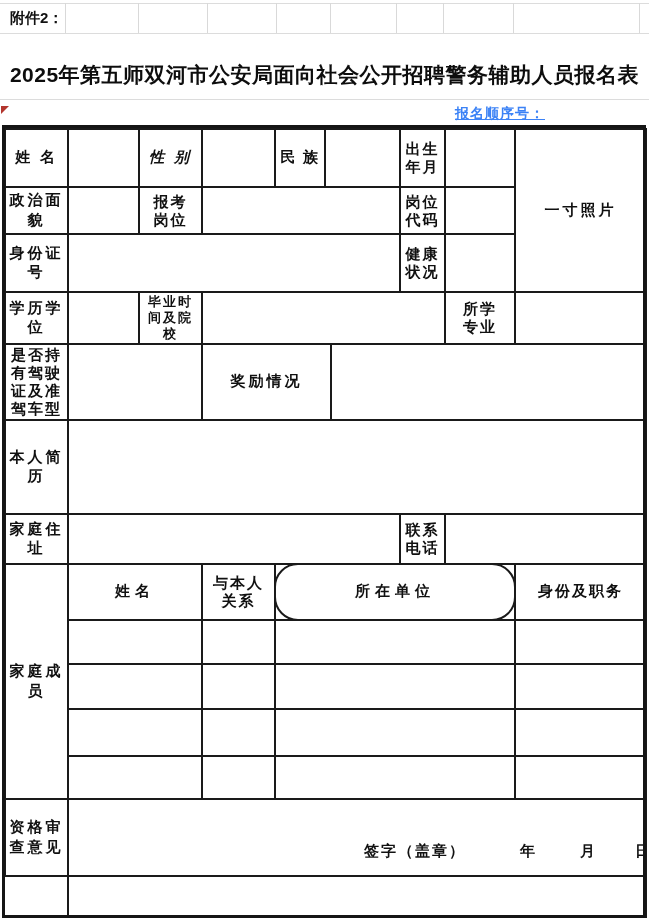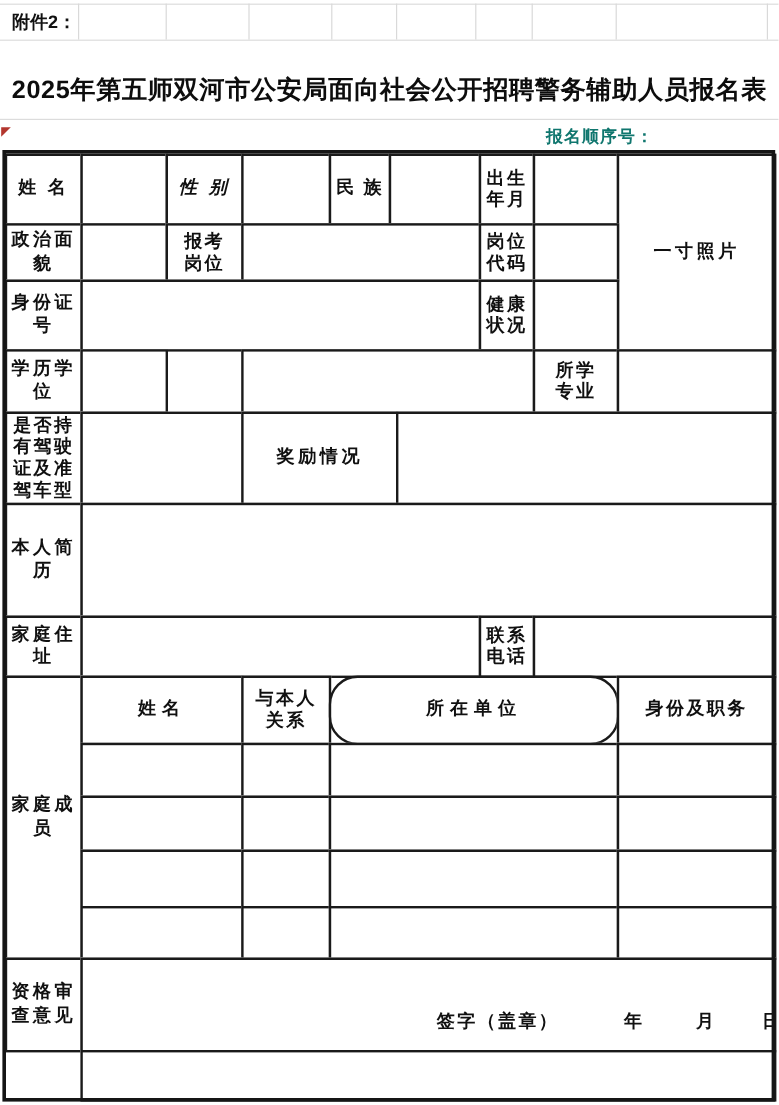--- a/index.html
+++ b/index.html
@@ -19,21 +19,21 @@
   .sp{letter-spacing:5px;}
   
   #frame{position:absolute;left:2px;top:125px;width:644px;height:793px;box-sizing:border-box;
          border:3px solid #151515;pointer-events:none;}
   
   #attachment{position:absolute;left:10px;top:9px;font-family:"Liberation Sans","DejaVu Sans",sans-serif;
               font-weight:bold;font-size:15px;color:#111;}
   #title{position:absolute;left:0;top:61px;width:649px;text-align:center;
          font-family:"Liberation Sans","DejaVu Sans",sans-serif;font-weight:bold;font-size:21px;
          letter-spacing:0.5px;color:#0d0d0d;white-space:nowrap;}
-  #seq{position:absolute;left:455px;top:105px;font-weight:bold;font-size:14px;letter-spacing:1px;color:#0f766e;}
+  #seq{position:absolute;left:455px;top:105px;font-weight:bold;font-size:14px;letter-spacing:1px;color:#3b82f6;text-decoration:underline;}
   #seq-field{position:absolute;left:558px;top:102px;width:84px;height:24px;}
   
   .tri{position:absolute;width:0;height:0;}
   #tri-red-1{left:59px;top:130px;border-top:8px solid #9e2b25;border-left:8px solid transparent;}
   #tri-red-2{left:1px;top:106px;border-top:8px solid #b3362e;border-right:8px solid transparent;}
   #tri-green{left:69px;top:800px;border-top:8px solid #2e7d32;border-right:8px solid transparent;}
   
   .rv{position:absolute;top:42px;font-weight:bold;font-size:15px;letter-spacing:2px;white-space:nowrap;}
 </style>
 </head>
@@ -103,20 +103,23 @@
   <div class="cell" style="left:67px;top:233px;width:334px;height:60px;"></div>
   <div class="cell" style="left:399px;top:233px;width:47px;height:60px;">
       <span class="lbl lh12">健康状况</span>
     </div>
   <div class="cell" style="left:444px;top:233px;width:72px;height:60px;"></div>
 
   <div class="cell" style="left:4px;top:291px;width:65px;height:54px;">
       <span class="lbl">学历学位</span>
     </div>
   <div class="cell" style="left:67px;top:291px;width:73px;height:54px;"></div>
+  <div class="cell" style="left:138px;top:291px;width:65px;height:54px;">
+      <span class="lbl small">毕业时间及院校</span>
+    </div>
   <div class="cell" style="left:201px;top:291px;width:245px;height:54px;"></div>
   <div class="cell" style="left:444px;top:291px;width:72px;height:54px;">
       <span class="lbl lh12 w2">所学专业</span>
     </div>
   <div class="cell" style="left:514px;top:291px;width:133px;height:54px;"></div>
 
   <div class="cell" style="left:4px;top:343px;width:65px;height:78px;">
       <span class="lbl lh12">是否持有驾驶证及准驾车型</span>
     </div>
   <div class="cell" style="left:67px;top:343px;width:136px;height:78px;"></div>

